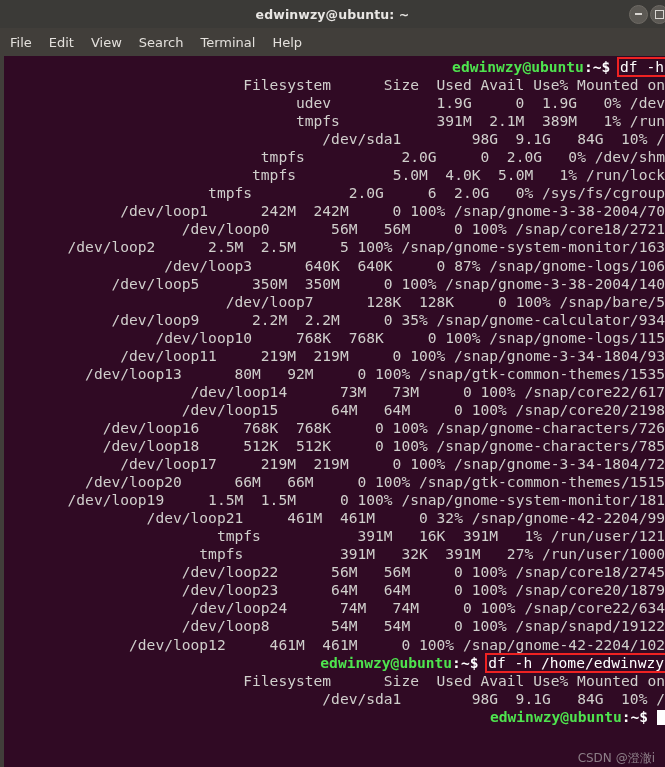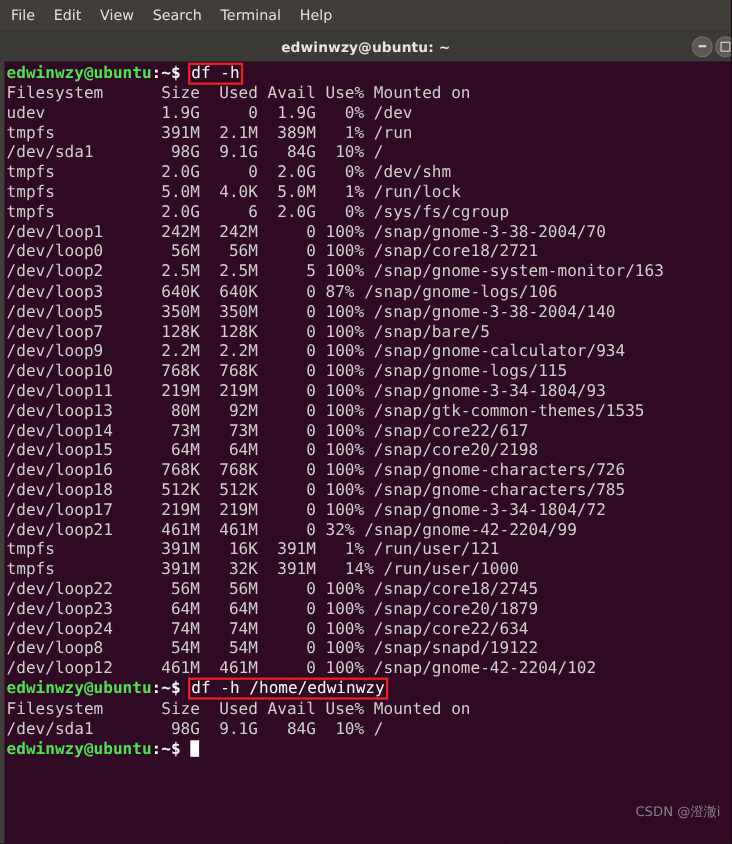--- a/index.html
+++ b/index.html
@@ -96,20 +96,21 @@
     padding: 2px 0 0 2px;
     box-sizing: border-box;
   }
   .line {
     height: 18.05px;
     line-height: 18.05px;
     font-size: 14.6px;
     color: #d0cfcc;
     white-space: pre;
     letter-spacing: 0px;
+    text-align: right;
   }
   .prompt-user { color: #4ee44e; font-weight: bold; }
   .prompt-path { color: #ffffff; font-weight: bold; }
   .cmd { color: #ffffff; position: relative; }
   .hl {
     position: relative;
     display: inline-block;
     outline: 2px solid #ee2222;
     padding: 0 1px;
     line-height: 16px;
@@ -117,52 +118,52 @@
   .cursor {
     display: inline-block;
     width: 8.1px;
     height: 15px;
     background: #ffffff;
     vertical-align: -3px;
   }
   #watermark {
     position: absolute;
     right: 10px;
-    bottom: 20px;
+    bottom: 0;
     font-family: "DejaVu Sans", sans-serif;
     font-size: 12px;
     color: #9d9399;
     opacity: 0.85;
     white-space: nowrap;
   }
 </style>
 </head>
 <body>
 
 <div id="window">
-
-  <div id="menubar">
-    <span class="menu-item">File</span>
-    <span class="menu-item">Edit</span>
-    <span class="menu-item">View</span>
-    <span class="menu-item">Search</span>
-    <span class="menu-item">Terminal</span>
-    <span class="menu-item">Help</span>
-  </div>
 
   <div id="titlebar">
     <span id="titlebar-title">edwinwzy@ubuntu: ~</span>
     <div id="window-controls">
       <div class="wctl">
         <span class="glyph-min"></span>
       </div>
       <div class="wctl">
         <span class="glyph-max"></span>
       </div>
     </div>
+  </div>
+
+  <div id="menubar">
+    <span class="menu-item">File</span>
+    <span class="menu-item">Edit</span>
+    <span class="menu-item">View</span>
+    <span class="menu-item">Search</span>
+    <span class="menu-item">Terminal</span>
+    <span class="menu-item">Help</span>
   </div>
 
   <div id="term-wrap">
     <div id="term">
 
       <div class="line"><span class="prompt-user">edwinwzy@ubuntu</span><span class="prompt-path">:~$ </span><span class="hl cmd">df -h</span></div>
 
       <div class="line">Filesystem      Size  Used Avail Use% Mounted on</div>
 
       <div class="line">udev            1.9G     0  1.9G   0% /dev</div>
@@ -170,32 +171,34 @@
       <div class="line">/dev/sda1        98G  9.1G   84G  10% /</div>
       <div class="line">tmpfs           2.0G     0  2.0G   0% /dev/shm</div>
       <div class="line">tmpfs           5.0M  4.0K  5.0M   1% /run/lock</div>
       <div class="line">tmpfs           2.0G     6  2.0G   0% /sys/fs/cgroup</div>
       <div class="line">/dev/loop1      242M  242M     0 100% /snap/gnome-3-38-2004/70</div>
       <div class="line">/dev/loop0       56M   56M     0 100% /snap/core18/2721</div>
       <div class="line">/dev/loop2      2.5M  2.5M     5 100% /snap/gnome-system-monitor/163</div>
       <div class="line">/dev/loop3      640K  640K     0 87% /snap/gnome-logs/106</div>
       <div class="line">/dev/loop5      350M  350M     0 100% /snap/gnome-3-38-2004/140</div>
       <div class="line">/dev/loop7      128K  128K     0 100% /snap/bare/5</div>
-      <div class="line">/dev/loop9      2.2M  2.2M     0 100% /snap/gnome-calculator/934</div>
+      <div class="line">/dev/loop9      2.2M  2.2M     0 35% /snap/gnome-calculator/934</div>
       <div class="line">/dev/loop10     768K  768K     0 100% /snap/gnome-logs/115</div>
       <div class="line">/dev/loop11     219M  219M     0 100% /snap/gnome-3-34-1804/93</div>
       <div class="line">/dev/loop13      80M   92M     0 100% /snap/gtk-common-themes/1535</div>
       <div class="line">/dev/loop14      73M   73M     0 100% /snap/core22/617</div>
       <div class="line">/dev/loop15      64M   64M     0 100% /snap/core20/2198</div>
       <div class="line">/dev/loop16     768K  768K     0 100% /snap/gnome-characters/726</div>
       <div class="line">/dev/loop18     512K  512K     0 100% /snap/gnome-characters/785</div>
       <div class="line">/dev/loop17     219M  219M     0 100% /snap/gnome-3-34-1804/72</div>
+      <div class="line">/dev/loop20      66M   66M     0 100% /snap/gtk-common-themes/1515</div>
+      <div class="line">/dev/loop19     1.5M  1.5M     0 100% /snap/gnome-system-monitor/181</div>
       <div class="line">/dev/loop21     461M  461M     0 32% /snap/gnome-42-2204/99</div>
       <div class="line">tmpfs           391M   16K  391M   1% /run/user/121</div>
-      <div class="line">tmpfs           391M   32K  391M   14% /run/user/1000</div>
+      <div class="line">tmpfs           391M   32K  391M   27% /run/user/1000</div>
       <div class="line">/dev/loop22      56M   56M     0 100% /snap/core18/2745</div>
       <div class="line">/dev/loop23      64M   64M     0 100% /snap/core20/1879</div>
       <div class="line">/dev/loop24      74M   74M     0 100% /snap/core22/634</div>
       <div class="line">/dev/loop8       54M   54M     0 100% /snap/snapd/19122</div>
       <div class="line">/dev/loop12     461M  461M     0 100% /snap/gnome-42-2204/102</div>
 
       <div class="line"><span class="prompt-user">edwinwzy@ubuntu</span><span class="prompt-path">:~$ </span><span class="hl cmd">df -h /home/edwinwzy</span></div>
 
       <div class="line">Filesystem      Size  Used Avail Use% Mounted on</div>
       <div class="line">/dev/sda1        98G  9.1G   84G  10% /</div>

